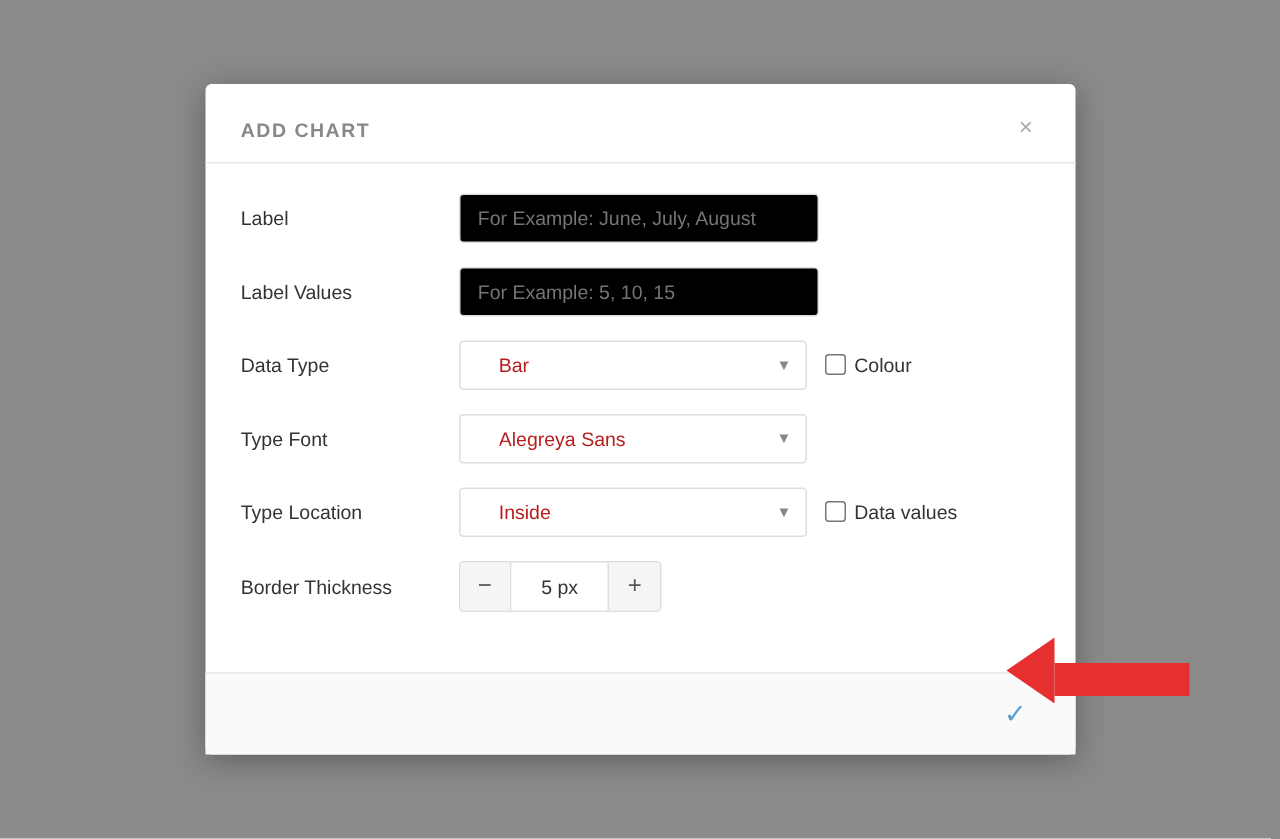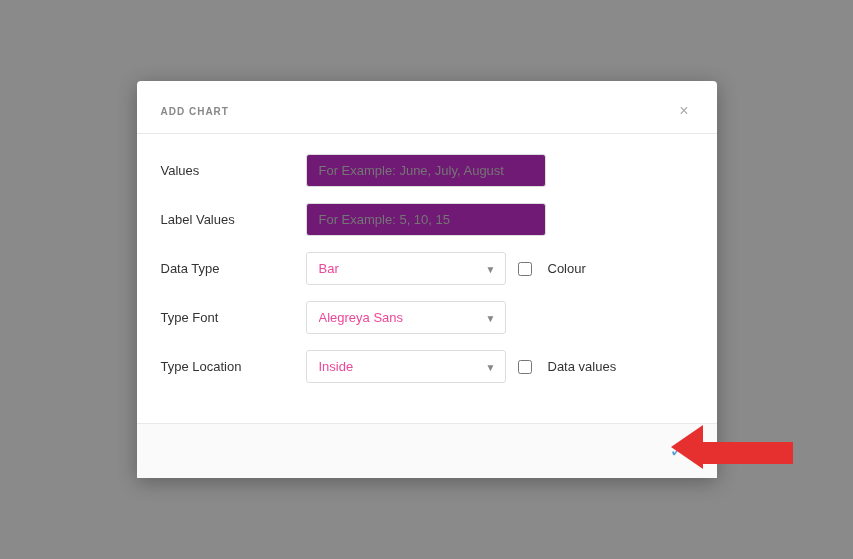--- a/index.html
+++ b/index.html
@@ -34,21 +34,21 @@
 
     .dialog-header {
       padding: 20px 24px 12px 24px;
       border-bottom: 1px solid #e8e8e8;
       display: flex;
       align-items: center;
       justify-content: space-between;
     }
 
     .dialog-title {
-      font-size: 10px;
+      font-size: 13px;
       font-weight: 600;
       color: #888;
       letter-spacing: 1px;
       text-transform: uppercase;
     }
 
     .close-btn {
       background: none;
       border: none;
       cursor: pointer;
@@ -84,56 +84,55 @@
     }
 
     input[type="text"] {
       border: 1px solid #ddd;
       border-radius: 3px;
       padding: 8px 12px;
       font-size: 13px;
       color: #999;
       width: 240px;
       outline: none;
-      background: #701a75;
+      background: #000000;
     }
 
     .select-wrapper {
       position: relative;
       display: inline-block;
     }
 
     .select-wrapper select {
       appearance: none;
       -webkit-appearance: none;
       border: 1px solid #ddd;
       border-radius: 3px;
-      padding: 8px 30px 8px 12px;
-      font-size: 13px;
-      color: #ec4899;
+      padding: 8px 30px 8px 26px;
+      font-size: 13px;
+      color: #b91c1c;
       background: #fff;
       cursor: pointer;
       outline: none;
-      width: 200px;
+      width: 232px;
     }
 
     .select-arrow {
       position: absolute;
       right: 10px;
       top: 50%;
       transform: translateY(-50%);
       pointer-events: none;
       color: #888;
       font-size: 10px;
     }
 
     .checkbox-wrapper {
       display: flex;
-      align-items: center;
-      gap: 16px;
+      gap: 6px;
       font-size: 13px;
       color: #333;
     }
 
     .checkbox-wrapper input[type="checkbox"] {
       width: 14px;
       height: 14px;
       border: 1px solid #ccc;
       cursor: pointer;
     }
@@ -221,21 +220,21 @@
   <div class="dialog">
 
     <div class="dialog-header">
       <span class="dialog-title">ADD CHART</span>
       <button class="close-btn">×</button>
     </div>
 
     <div class="dialog-body">
 
       <div class="form-row">
-        <label class="form-label">Values</label>
+        <label class="form-label">Label</label>
         <div class="form-control-area">
           <input type="text" placeholder="For Example: June, July, August" style="">
         </div>
       </div>
 
       <div class="form-row">
         <label class="form-label">Label Values</label>
         <div class="form-control-area">
           <input type="text" placeholder="For Example: 5, 10, 15" style="">
         </div>
@@ -286,20 +285,30 @@
             </select>
             <span class="select-arrow">▼</span>
           </div>
           <div class="checkbox-wrapper">
             <input type="checkbox" style="">
             <span>Data values</span>
           </div>
         </div>
       </div>
 
+      <div class="form-row">
+        <label class="form-label">Border Thickness</label>
+        <div class="form-control-area">
+          <div class="stepper">
+            <button class="stepper-btn">−</button>
+            <span class="stepper-value">5 px</span>
+            <button class="stepper-btn">+</button>
+          </div>
+        </div>
+      </div>
 
     </div>
 
     <div class="dialog-footer">
       <button class="confirm-btn">✓</button>
     </div>
 
   </div>
 
   <div class="red-arrow">

